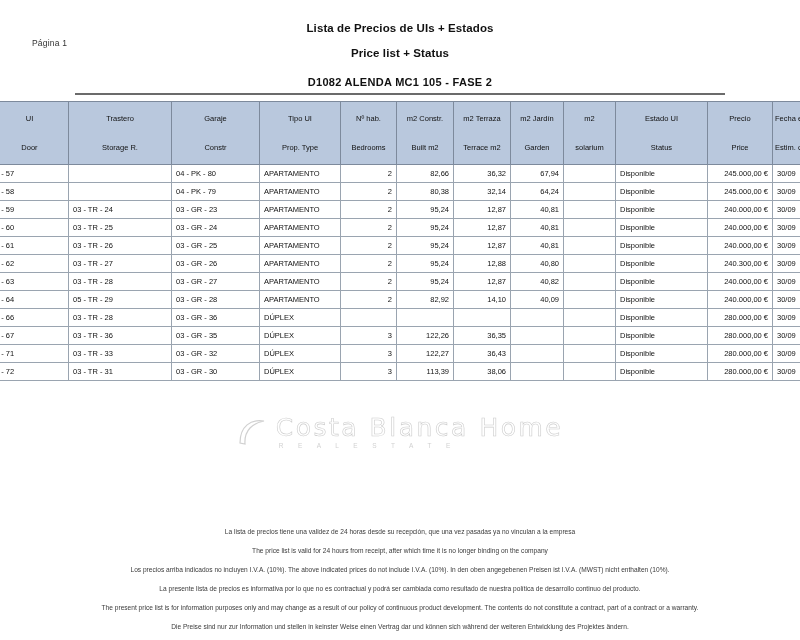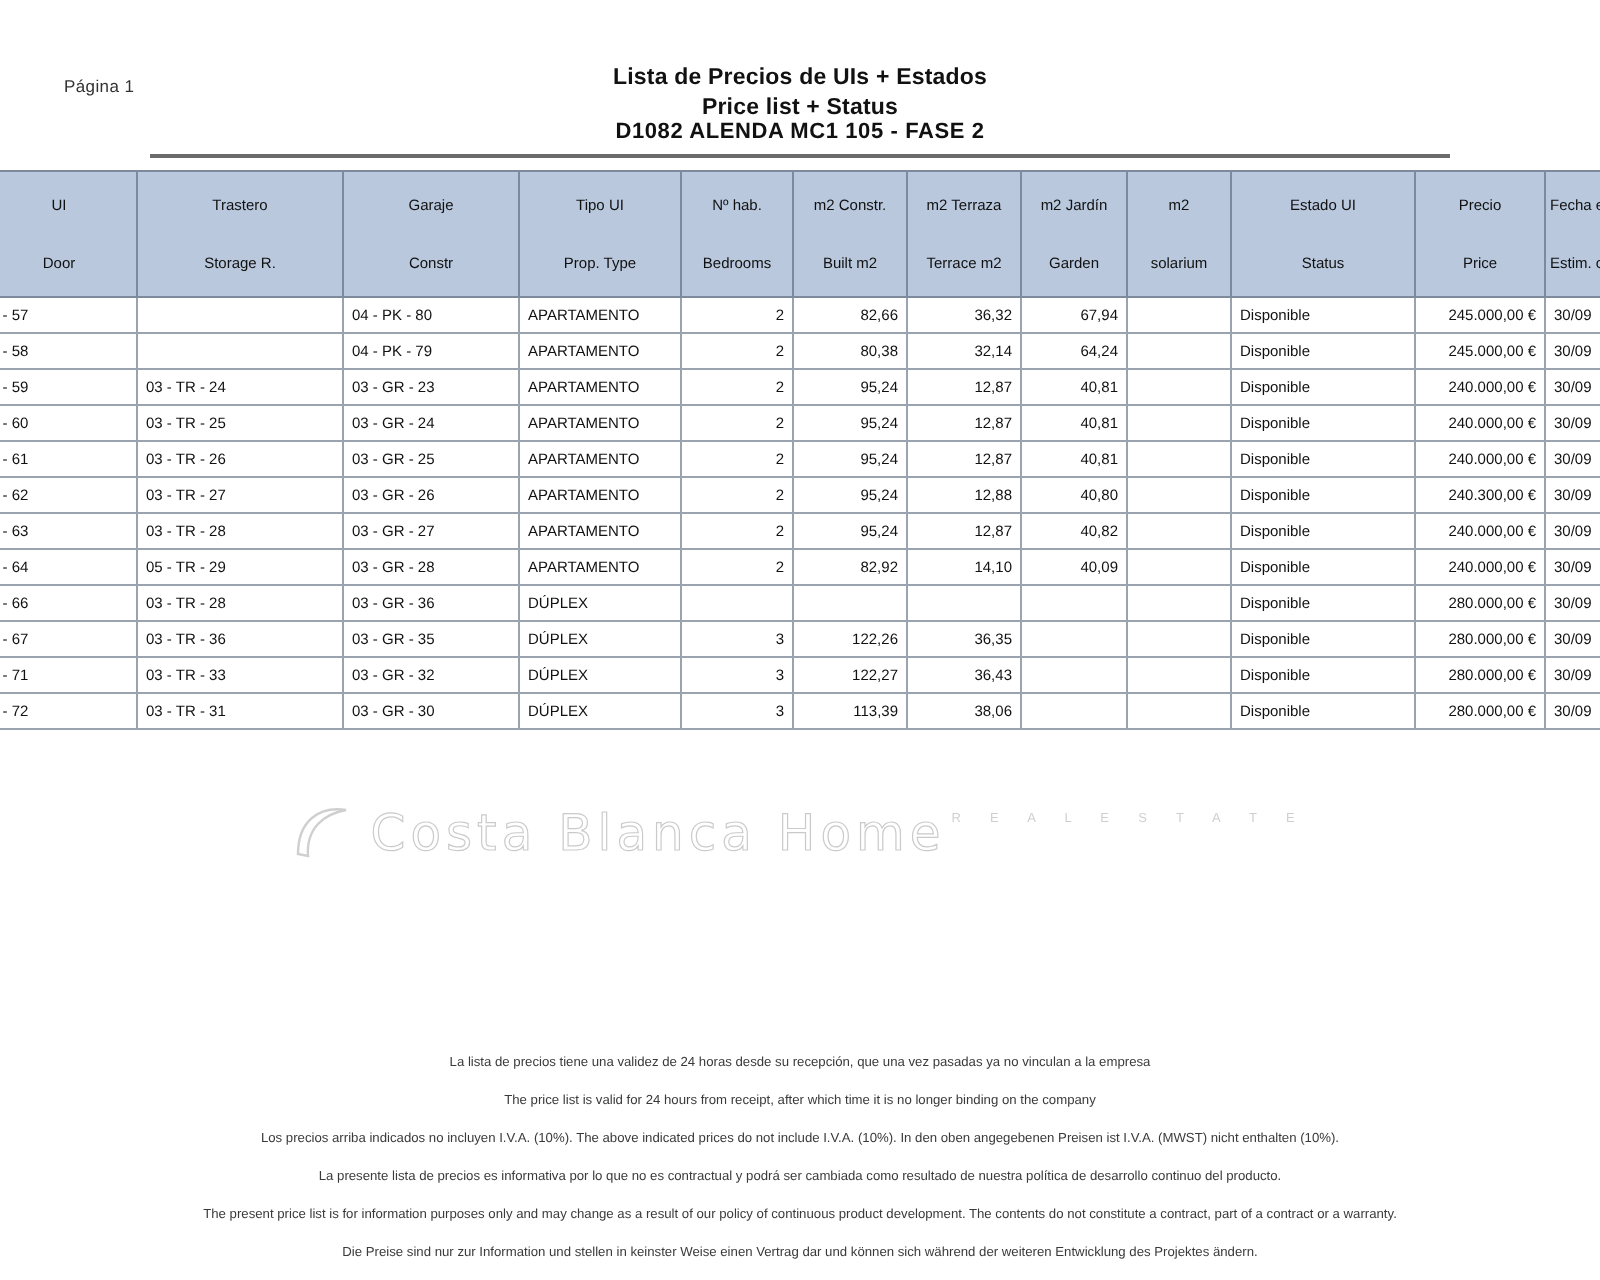--- a/index.html
+++ b/index.html
@@ -29,23 +29,24 @@
     color: #333;
     letter-spacing: .2px;
   }
   .title-line {
     text-align: center;
     font-weight: bold;
     font-size: 11.5px;
     color: #111;
     letter-spacing: .1px;
   }
-  .title-1 { margin-top: 19px; }
-  .title-2 { margin-top: 3px; }
+  .title-1 { margin-top: 8px; }
+  .title-2 { margin-top: 13px; }
   .title-3 {
+    margin-top: 17px;
     font-size: 11px;
     letter-spacing: .3px;
   }
   .title-rule {
     margin: 5px auto 0 auto;
     width: 650px;
     height: 2px;
     background: #6b6b6b;
   }
 
@@ -136,20 +137,21 @@
     width: 30px;
     height: 30px;
     position: relative;
   }
   .wm-mark .swoosh {
     position: absolute;
     inset: 0;
   }
   .wm-textblock {
     display: flex;
+    flex-direction: column;
     line-height: 1;
   }
   .wm-main {
     font-size: 25px;
     color: #7d7d7d;
     letter-spacing: 2.5px;
     font-family: "DejaVu Sans", sans-serif;
     -webkit-text-stroke: .6px #7d7d7d;
     color: transparent;
   }

